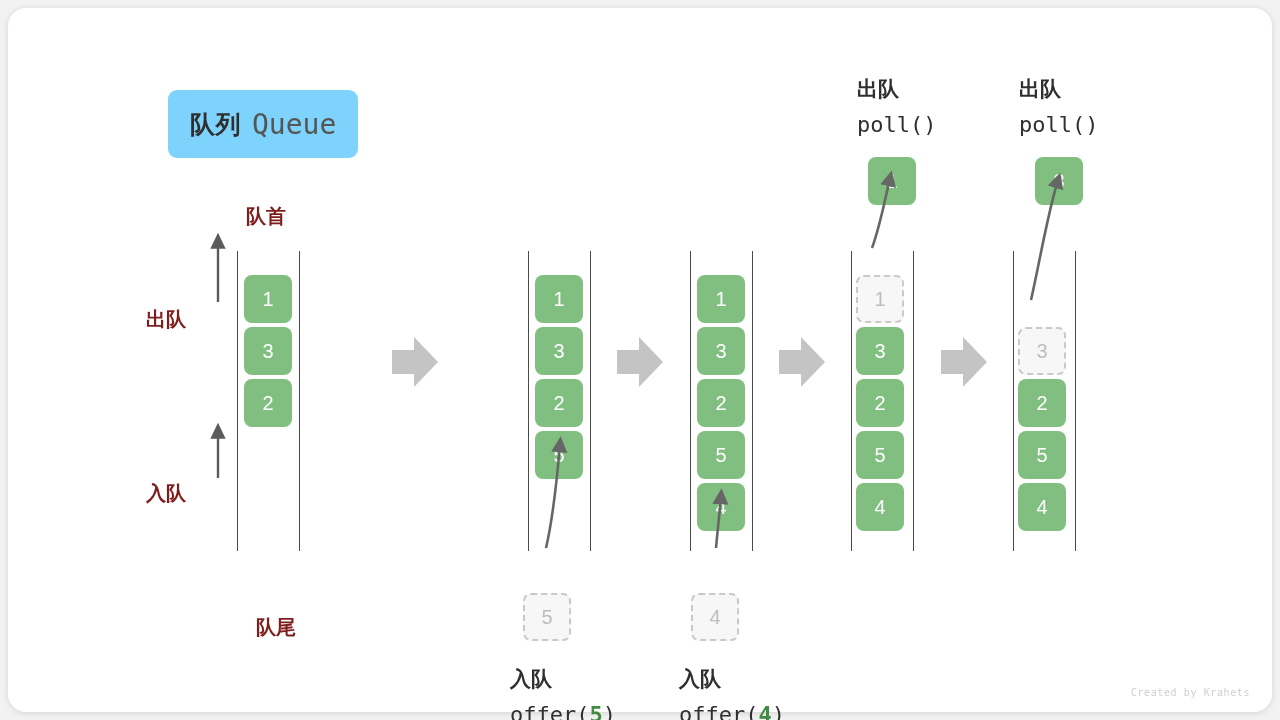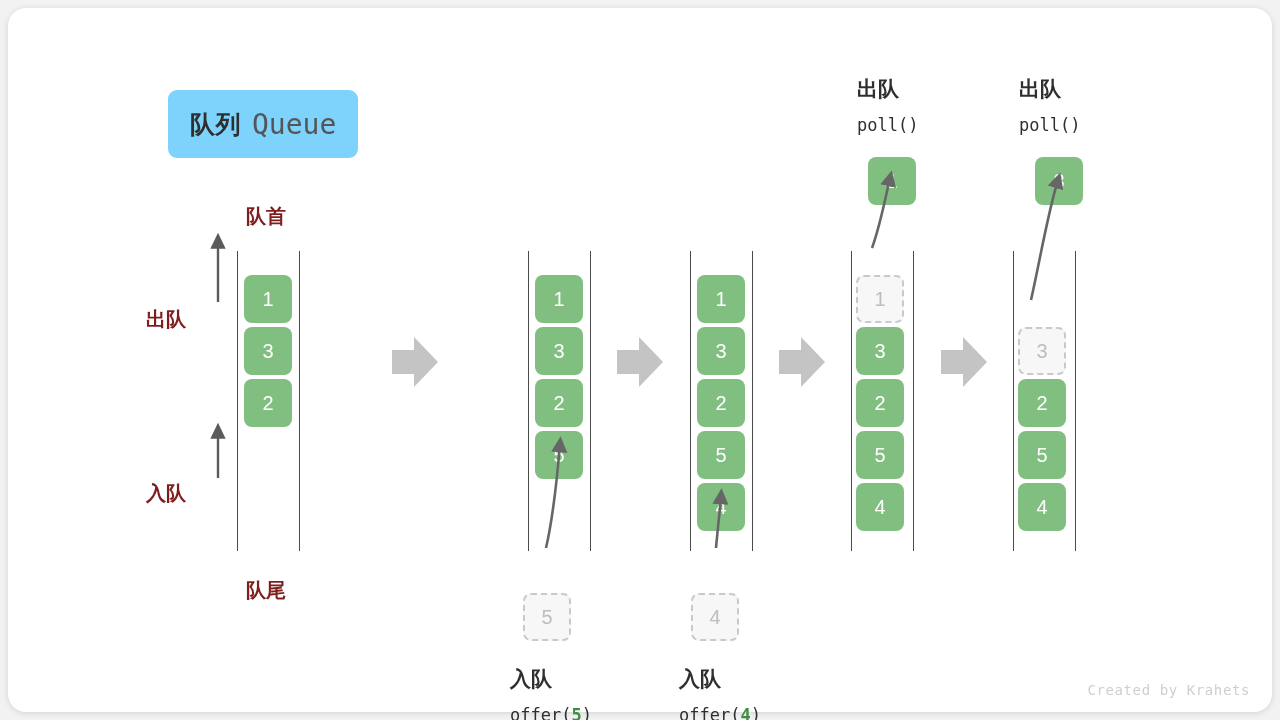--- a/index.html
+++ b/index.html
@@ -64,21 +64,21 @@
     text-align: left;
     line-height: 36px;
   }
   .op-label .cn {
     font-weight: bold;
     font-family: "Liberation Sans", sans-serif;
     font-size: 21px;
   }
   .op-label .code {
     font-family: "DejaVu Sans Mono", monospace;
-    font-size: 17px;
+    font-size: 22px;
     color: #2f2f2f;
   }
   .op-label .code .arg { color: #3f8c43; font-weight: bold; }
 
   
   .rail {
     width: 1px;
     background: #4a4a4a;
   }
 
@@ -102,38 +102,38 @@
     box-sizing: border-box;
   }
 
   
   #overlay { position:absolute; left:0; top:0; width:1280px; height:720px; pointer-events:none; }
 
   
   #credit {
     right: 30px; bottom: 22px;
     font-family: "DejaVu Sans Mono", monospace;
-    font-size: 14px;
+    font-size: 10px;
     color: #cfcfcf;
     letter-spacing: 0.6px;
   }
 </style>
 </head>
 <body>
 
 <div id="stage">
   <div id="card"></div>
 
   <div class="abs" id="title-badge">
     <span id="title-cn">队列</span>
     <span id="title-en">Queue</span>
   </div>
 
   <div class="abs cn-label" style="left:236px; top:160px; width:60px; text-align:center;">队首</div>
-  <div class="abs cn-label" style="left:236px; top:534px; width:60px; text-align:center;">队尾</div>
+  <div class="abs cn-label" style="left:236px; top:571px; width:60px; text-align:right;">队尾</div>
 
   <div class="abs cn-label" style="left:146px; top:263px;">出队</div>
   <div class="abs cn-label" style="left:146px; top:437px;">入队</div>
 
   <div class="abs rail" style="left:237px; top:208px; height:300px;"></div>
   <div class="abs rail" style="left:299px; top:208px; height:300px;"></div>
   <div class="abs" style="left:244px; top:232px; display:flex; flex-direction:column; gap:4px;">
     <div class="cell">1</div>
     <div class="cell">3</div>
     <div class="cell">2</div>

